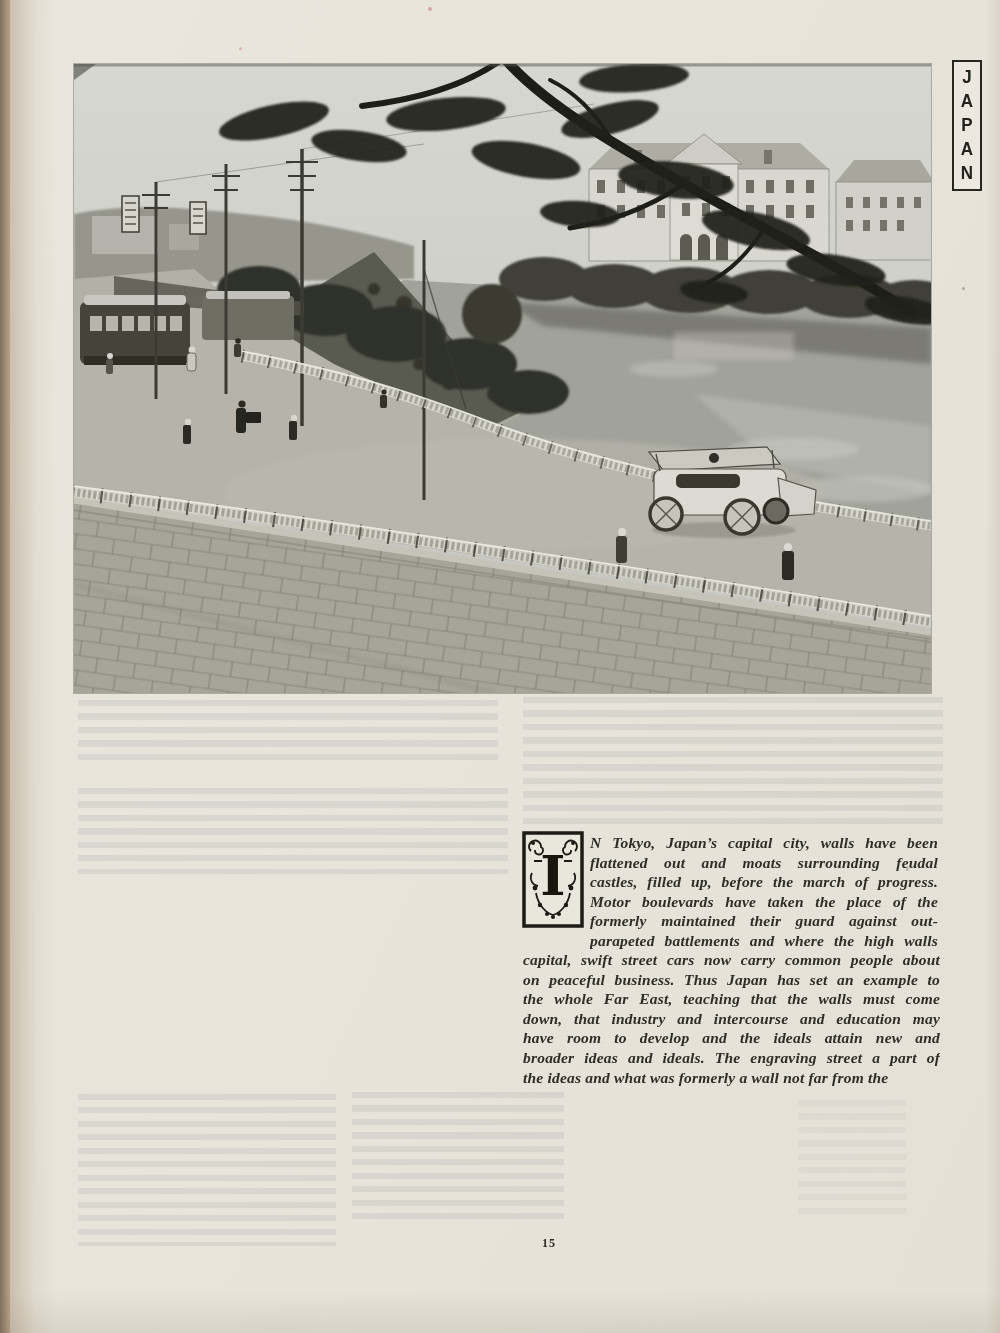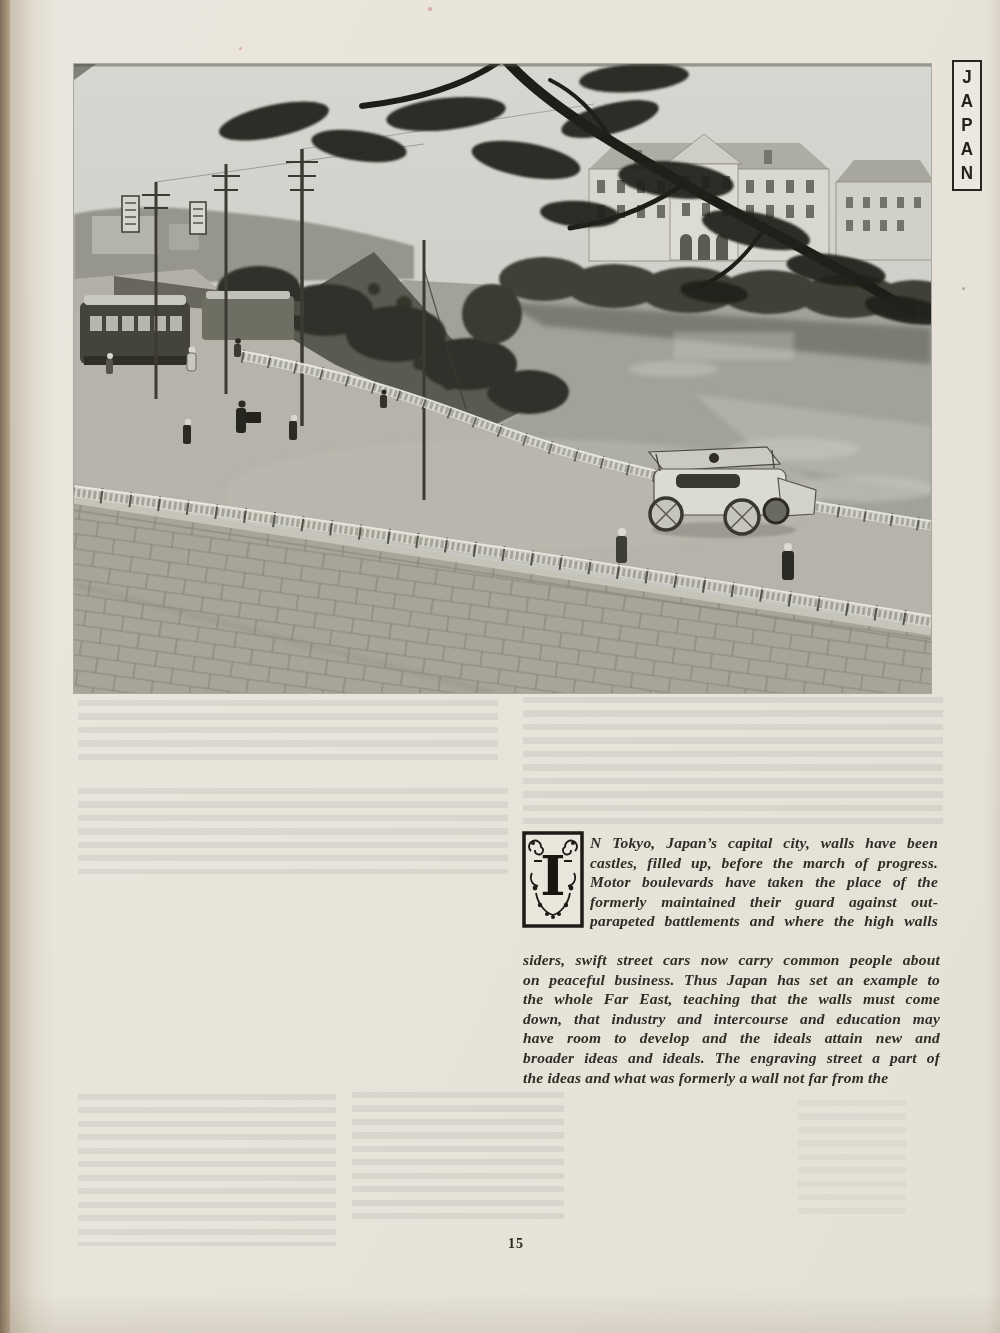--- a/index.html
+++ b/index.html
@@ -31,22 +31,22 @@
   
   .para{position:absolute;color:#2e2d26;font-style:italic;font-weight:700;
         font-size:15.5px;line-height:19.6px;letter-spacing:.2px;}
   .para .line{text-align:justify;text-align-last:justify;height:19.6px;overflow:hidden;}
   .para-indent{left:590px;top:833px;width:348px;}
   .para-full{left:523px;top:950px;width:417px;}
   .para-full .line:last-child{text-align-last:left;}
 
   .dropcap{position:absolute;left:522px;top:831px;width:62px;height:97px;}
 
-  .pagenum{position:absolute;left:476px;top:1236px;width:80px;text-align:center;
-        font-weight:700;font-size:14px;letter-spacing:1px;color:#2b2a24;}
+  .pagenum{position:absolute;left:476px;top:1236px;width:80px;text-align:right;
+        font-weight:700;font-size:12px;letter-spacing:1px;color:#2b2a24;}
 
   
   .ghost{position:absolute;filter:blur(.7px);
         background:repeating-linear-gradient(180deg,
           rgba(96,104,116,.11) 0px,rgba(96,104,116,.11) 6px,
           rgba(0,0,0,0) 6px,rgba(0,0,0,0) 13.5px);}
   .ghost-light{opacity:.55;}
 
   .speck{position:absolute;border-radius:50%;}
 </style>
@@ -363,28 +363,29 @@
         <circle cx="31" cy="86" r="2"></circle>
         <circle cx="11" cy="12" r="2"></circle>
           <circle cx="51" cy="12" r="2"></circle>
       </g>
       <text x="31" y="64" text-anchor="middle" font-family="DejaVu Serif, serif" font-size="54" font-weight="700" fill="#17160f">I</text>
     </svg>
   </div>
 
   <div class="para para-indent">
       <div class="line">N Tokyo, Japan’s capital city, walls have been</div>
+      <div class="line">flattened out and moats surrounding feudal</div>
       <div class="line">castles, filled up, before the march of progress.</div>
       <div class="line">Motor boulevards have taken the place of the</div>
       <div class="line">formerly maintained their guard against out-</div>
       <div class="line">parapeted battlements and where the high walls</div>
     </div>
 
   <div class="para para-full">
-      <div class="line">siders, swift street cars now carry common people about</div>
+      <div class="line">capital, swift street cars now carry common people about</div>
       <div class="line">on peaceful business.  Thus Japan has set an example to</div>
       <div class="line">the whole Far East, teaching that the walls must come</div>
       <div class="line">down, that industry and intercourse and education may</div>
       <div class="line">have room to develop and the ideals attain new and</div>
       <div class="line">broader ideas and ideals.  The engraving street a part of</div>
       <div class="line">the ideas and what was formerly a wall not far from the</div>
     </div>
 
   <div class="pagenum">15</div>
 

